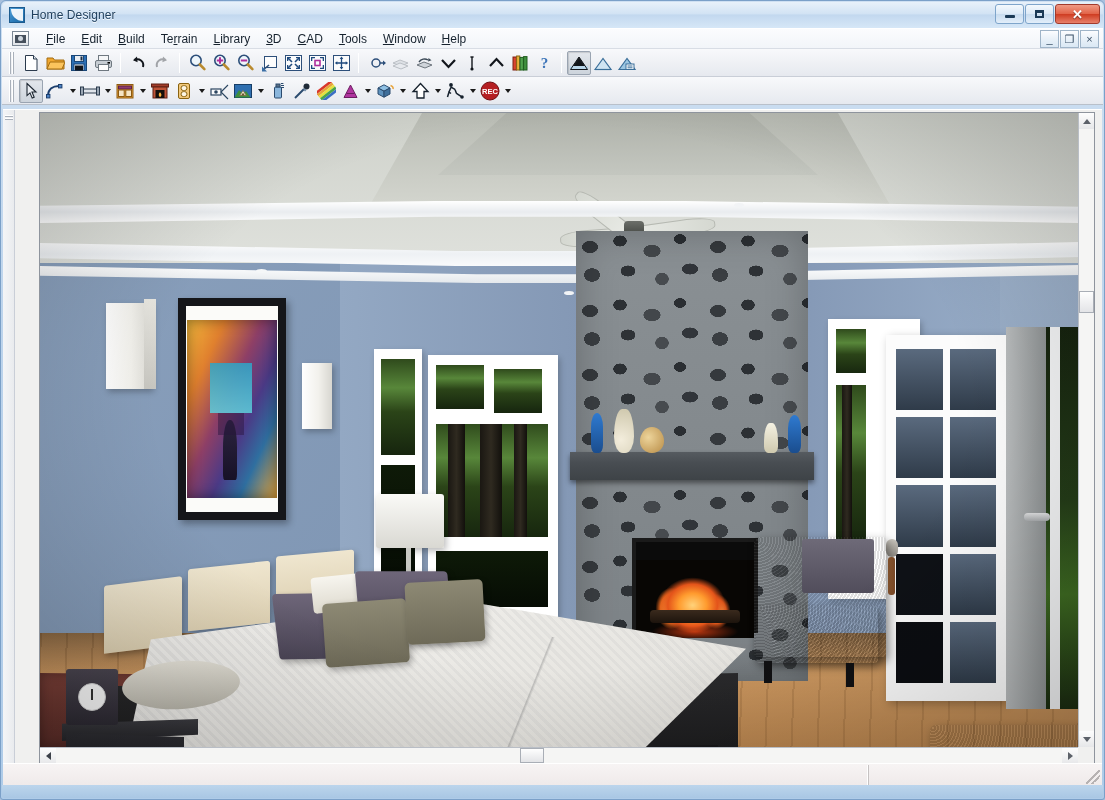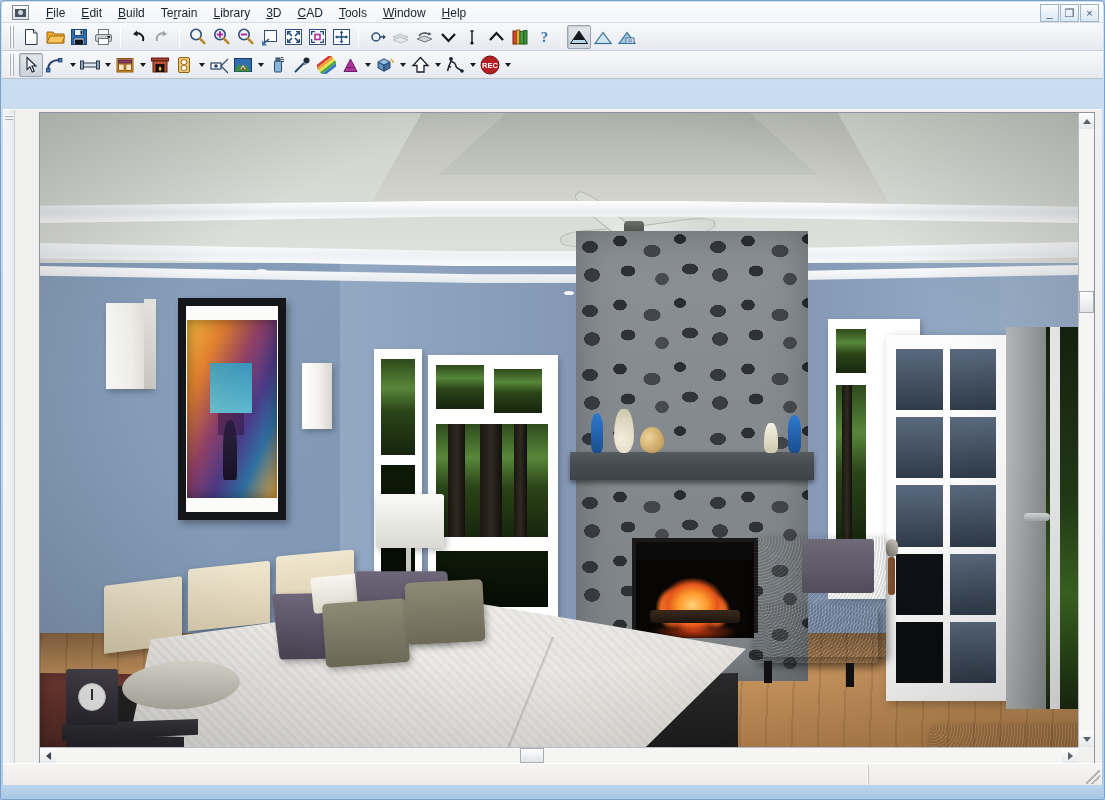--- a/index.html
+++ b/index.html
@@ -403,20 +403,39 @@
     position:absolute; left:1px; right:1px; bottom:1px; height:13px;
     background:linear-gradient(to bottom,#bcd5ec,#a9c7e4);
     border-radius:0 0 3px 3px;
   }
 </style>
 </head>
 <body>
 
 <div id="app-window">
 
+  <div id="titlebar">
+    <div id="app-icon">
+      <div class="ic-sq"></div>
+        <div class="ic-curve"></div>
+    </div>
+    <div id="title-text">Home Designer</div>
+
+    <div id="win-buttons">
+      <div class="wbtn">
+          <div class="glyph-min"></div>
+        </div>
+      <div class="wbtn">
+          <div class="glyph-max"></div>
+        </div>
+      <div class="wbtn close">
+          <div class="glyph-close">✕</div>
+        </div>
+    </div>
+  </div>
 
   <div id="menubar">
     <div id="mdi-icon">
         <div class="cam"></div>
       </div>
 
     <div class="menu-item"><u>F</u><span>ile</span></div>
     <div class="menu-item"><u>E</u>dit</div>
     <div class="menu-item"><u>B</u>uild</div>
     <div class="menu-item">Te<u>r</u>rain</div>

